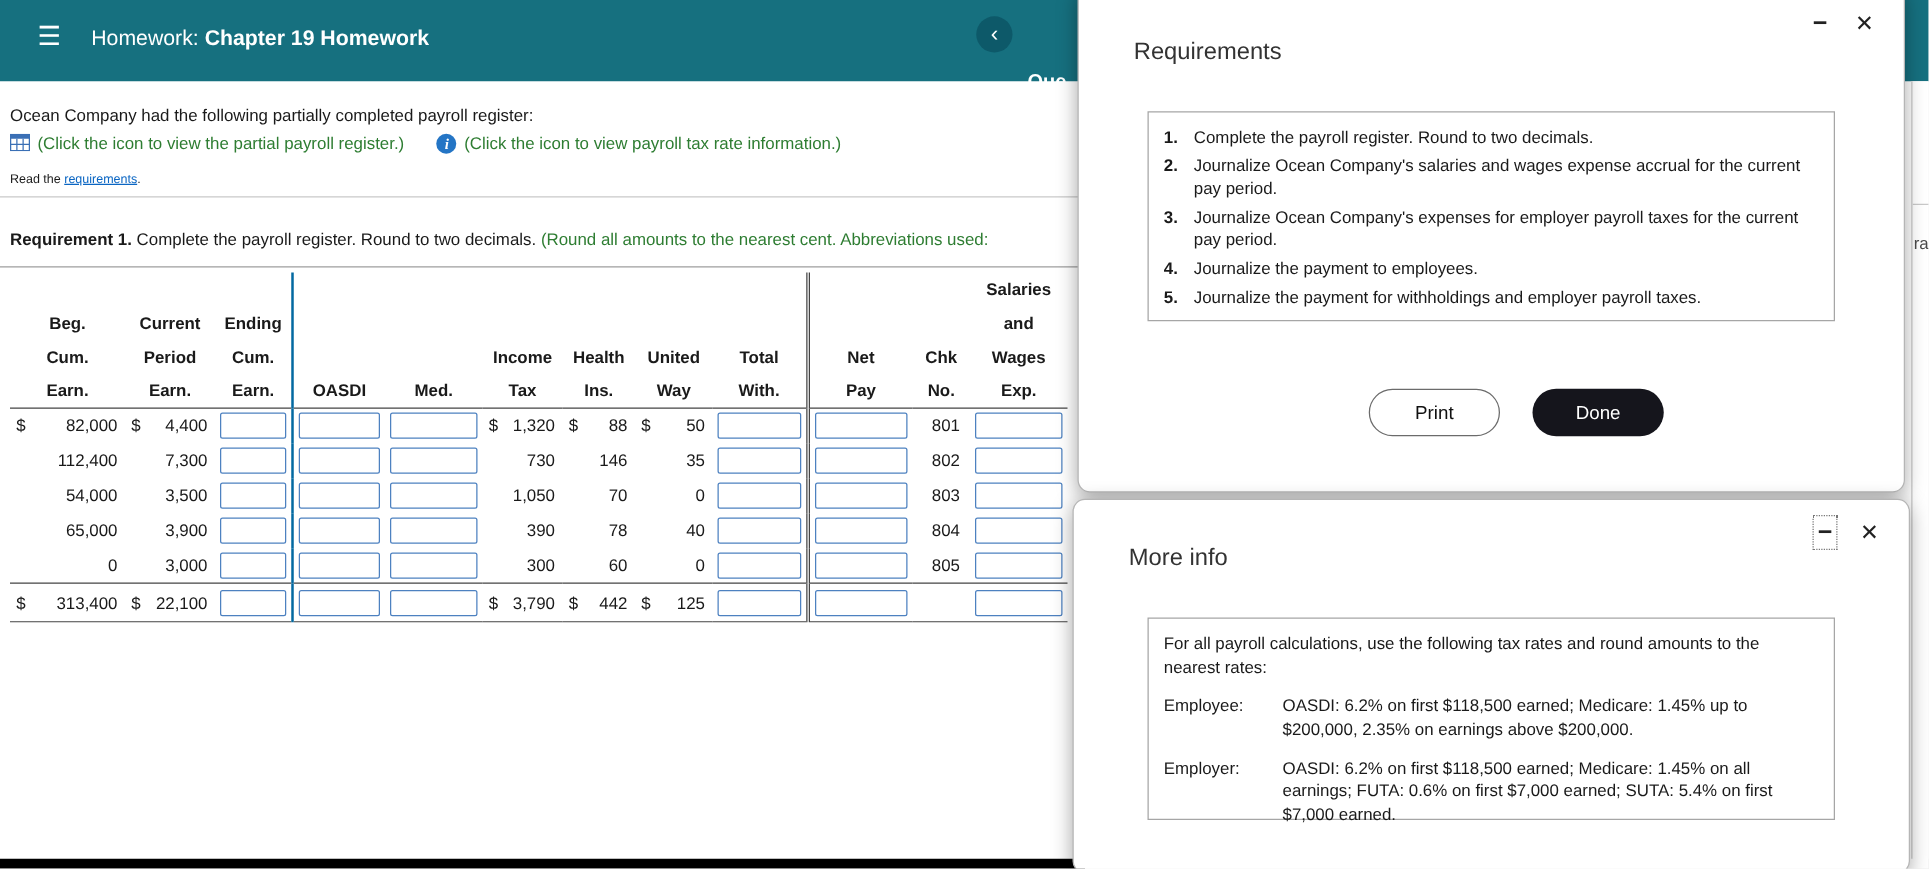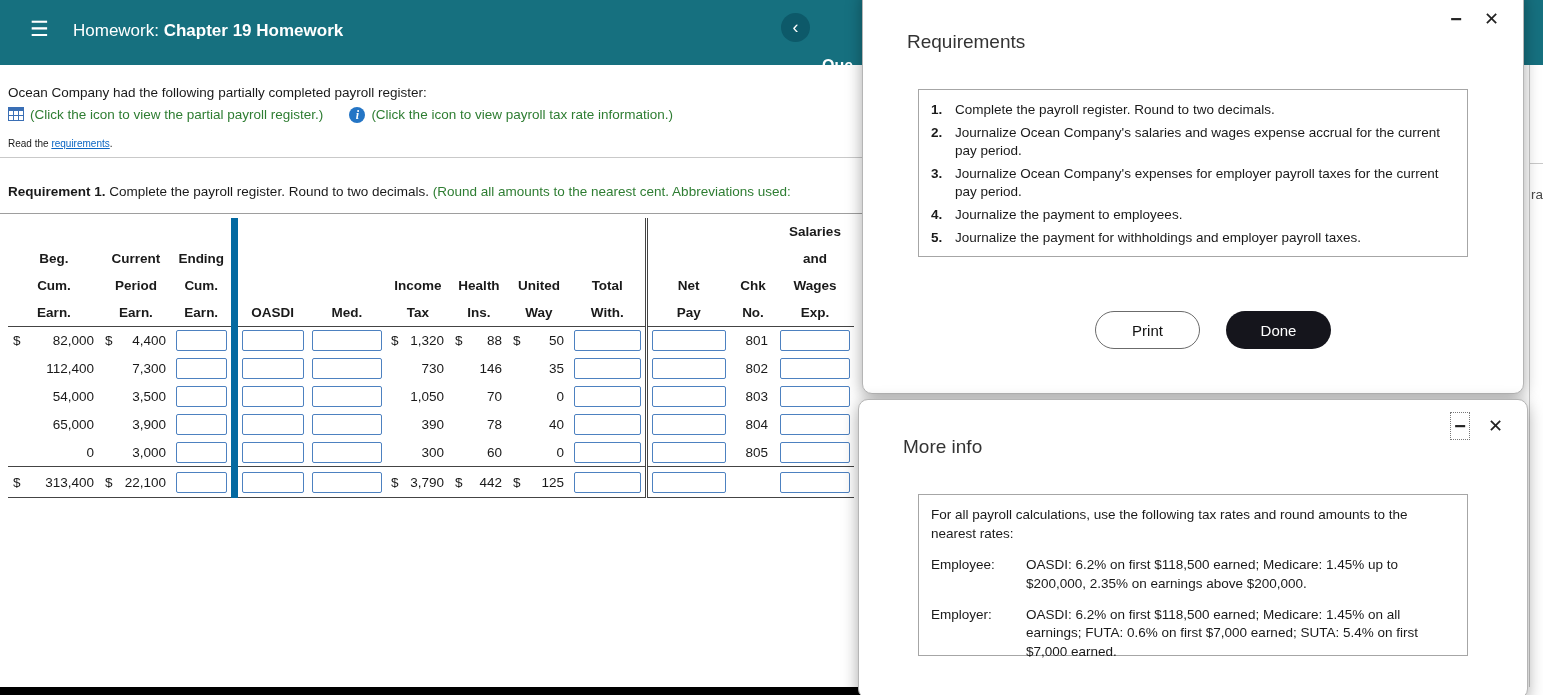--- a/index.html
+++ b/index.html
@@ -36,21 +36,21 @@
   table.payroll { border-collapse:collapse; margin-left:8px; table-layout:fixed; font-size:13.5px; color:#1a1a1a; }
   .payroll th, .payroll td { font-weight:normal; padding:0; }
   tr.group-row th { height:24px; font-weight:bold; text-align:center; vertical-align:middle; }
   tr.group-row th.grp { border-bottom:1px solid #444; }
   tr.col-head-row th { height:108px; vertical-align:bottom; font-weight:bold;
                        border-bottom:1px solid #444; }
   tr.col-head-row th div { line-height:27px; }
   tr.data-row { height:28px; }
   tr.total-row { height:31px; }
   tr.total-row td { border-top:1px solid #444; border-bottom:1px solid #444; }
-  .vl  { border-left:7px solid #0369a1; }
+  .vl  { border-left:2px solid #0369a1; }
   .vld { border-left:3px double #444; }
   td.money { text-align:right; padding:0 6px 0 5px; }
   td.money .sym { float:left; }
   td.c-chk { text-align:right; padding-right:8px; }
   td.cell-input { padding:0 4px; }
   .ansbox { display:block; width:100%; height:21px; border:1.5px solid #4d81c0; border-radius:2px;
             background:#fff; outline:none; font:13px "Liberation Sans",sans-serif; padding:0 3px; }
 
   
   .dialog { position:absolute; background:#fff; border:1px solid #b5b5b5; border-radius:10px;

